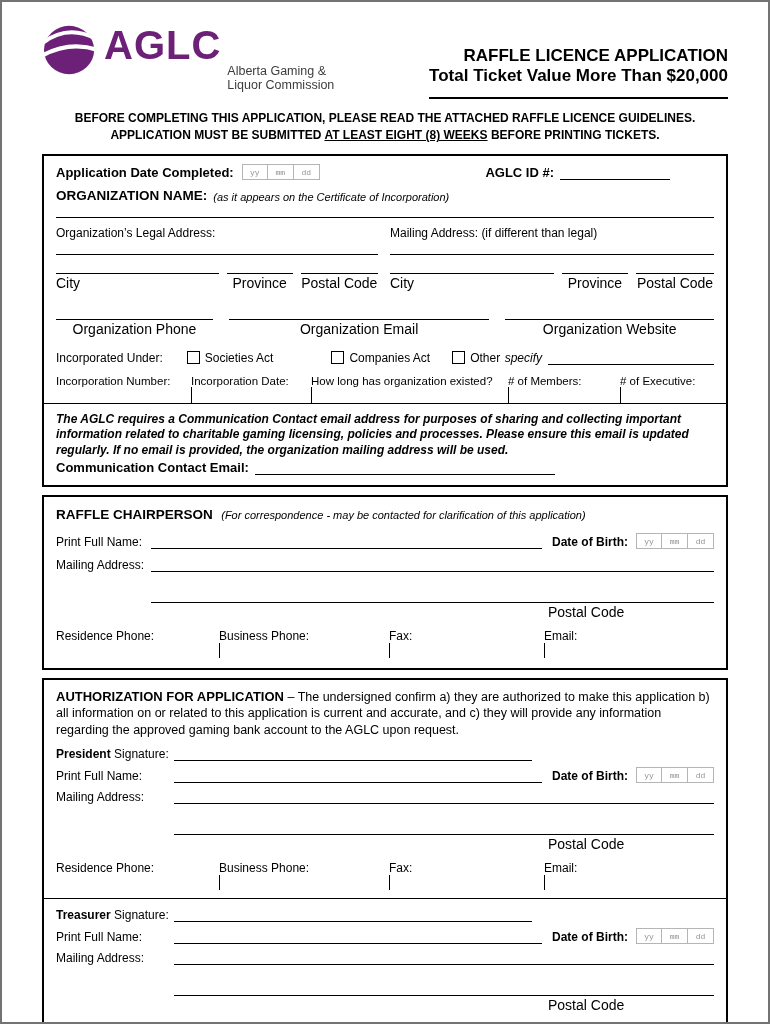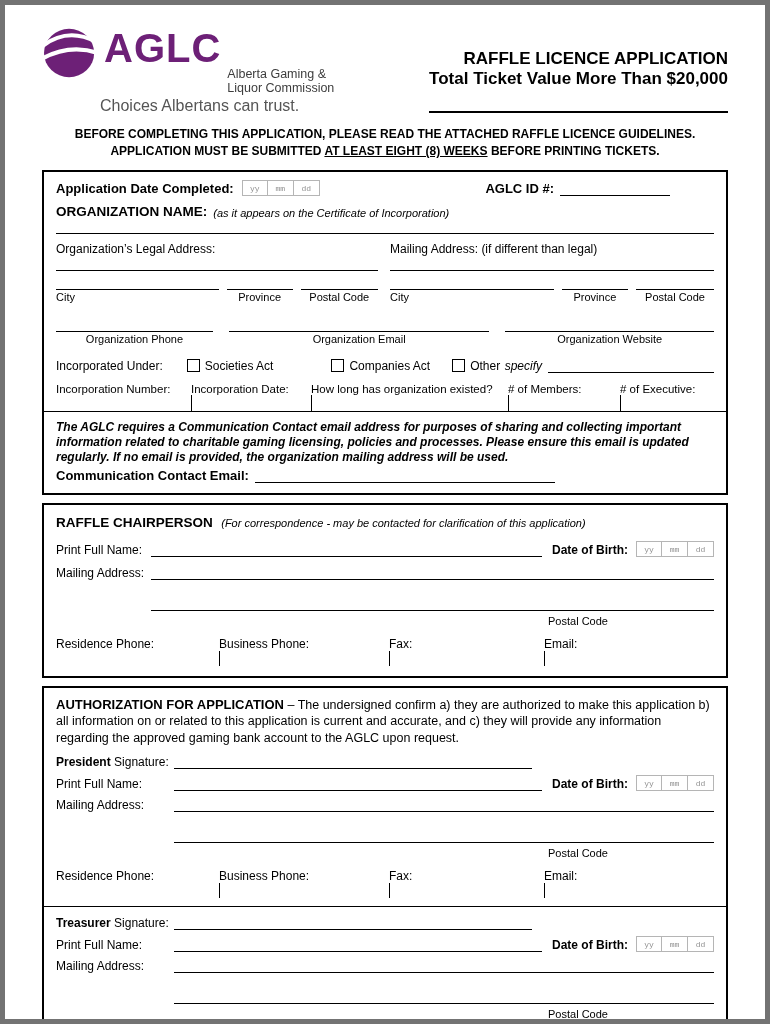--- a/index.html
+++ b/index.html
@@ -1,47 +1,47 @@
 <!DOCTYPE html>
 <html><head>
 <meta charset="utf-8">
 <style>
   * { margin: 0; padding: 0; box-sizing: border-box; }
   html, body { background: #fff; }
   .page {
     width: 770px; height: 1024px; background: #fff; color: #000;
     font-family: "Liberation Sans", sans-serif;
-    border: 5px solid #737373; overflow: hidden; position: relative;
+    border: 2px solid #737373; overflow: hidden; position: relative;
   }
   .content { width: 686px; margin: 0 auto; }
 
   
   .hdr { display: flex; justify-content: space-between; align-items: flex-start; padding: 22px 0 4px; }
   .brand-top { display: flex; align-items: flex-start; }
   .brand-mark { display: inline-block; margin-right: 6px; }
   .brand-acronym { font-size: 40px; font-weight: bold; color: #6d2077; line-height: 1.05; letter-spacing: 1px; }
   .brand-org { font-size: 12.5px; color: #3d3d3d; line-height: 1.15; padding-top: 8px; margin-left: 6px; margin-top: 32px; }
   .brand-tagline { font-size: 16px; color: #555; margin: 1px 0 0 58px; }
   .hdr-right { text-align: right; padding-top: 22px; }
-  .hdr-right-inner { border-bottom: 2px solid #000; padding-bottom: 22px; }
+  .hdr-right-inner { border-bottom: 2px solid #000; padding-bottom: 11px; }
   .t1, .t2 { font-size: 17px; font-weight: bold; white-space: nowrap; }
 
   
   .notice { text-align: center; font-size: 12px; font-weight: bold; line-height: 1.45; margin: 7px 0 9px; }
   .u { text-decoration: underline; }
   .i { font-style: italic; }
 
   
   .box { border: 2px solid #000; padding: 8px 12px 10px; margin-bottom: 8px; }
   .row { display: flex; align-items: flex-end; }
   .lbl { font-size: 12px; white-space: nowrap; }
   .lbl-b { font-size: 13px; font-weight: bold; white-space: nowrap; }
   .fs135 { font-size: 13.5px; }
   .note { font-size: 11px; margin-left: 6px; white-space: nowrap; }
-  .sub { font-size: 11px; padding-top: 1px; white-space: nowrap; }
+  .sub { font-size: 14px; padding-top: 1px; white-space: nowrap; }
   .tc { text-align: center; }
   .line { border-bottom: 1px solid #000; height: 15px; display: inline-block; }
   .wline { border-bottom: 1px solid #000; height: 0; }
   .wtop { border-bottom: 1px solid #000; height: 15px; }
   .sp, .flex1 { flex: 1; }
   .ml6 { margin-left: 6px; } .w110 { width: 110px; } .mr44 { margin-right: 44px; } .w300 { width: 300px; }
   .mt14 { margin-top: 14px; } .mt8 { margin-top: 8px; }
   .r2 { margin-top: 2px; } .r6 { margin-top: 6px; } .r8 { margin-top: 8px; } .r10 { margin-top: 10px; } .r16 { margin-top: 16px; }
 
   .dob { display: inline-flex; margin-left: 8px; flex-shrink: 0; font-family: Liberation Mono, monospace; }
@@ -95,21 +95,20 @@
               <path d="M1 20 Q 28 0 58 16" stroke="#fff" stroke-width="4.5" fill="none"></path>
               <path d="M0 34 Q 30 18 60 28" stroke="#fff" stroke-width="4.5" fill="none"></path>
             </svg>
           </span>
           <span class="brand-acronym">AGLC</span>
           <span class="brand-org">
             <span>Alberta Gaming &amp;</span><br>
             <span>Liquor Commission</span>
           </span>
         </div>
-        <div class="brand-tagline">Choices Albertans can trust.</div>
       </div>
       <div class="hdr-right">
         <div class="hdr-right-inner">
           <div class="t1">RAFFLE LICENCE APPLICATION</div>
           <div class="t2">Total Ticket Value More Than $20,000</div>
         </div>
       </div>
     </header>
 
     <div class="notice">

